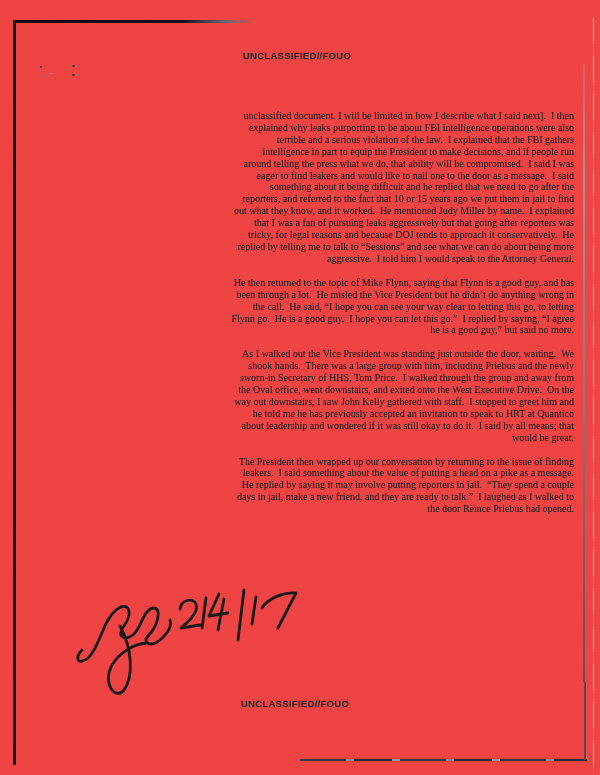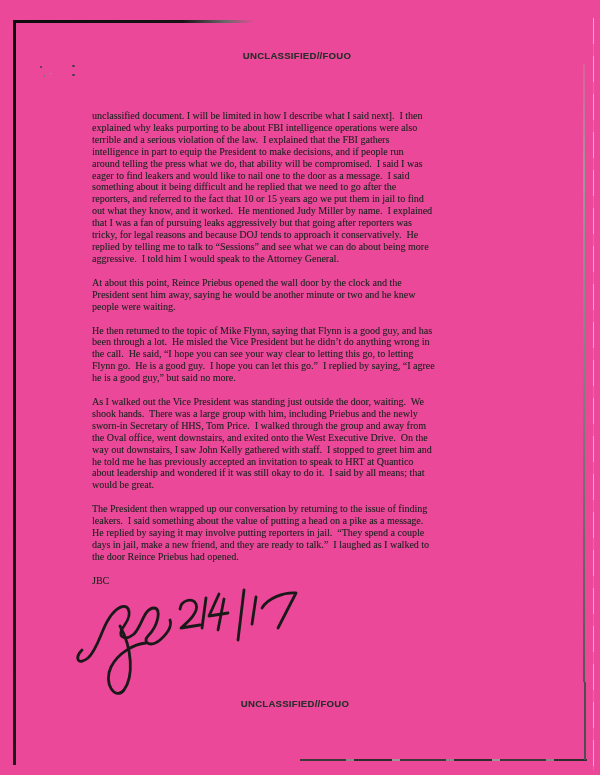--- a/index.html
+++ b/index.html
@@ -4,21 +4,21 @@
 <style>
   html, body {
     margin: 0;
     padding: 0;
     background: #ffffff;
   }
   .page {
     position: relative;
     width: 600px;
     height: 775px;
-    background: #ec4899;
+    background: #ef4444;
     overflow: hidden;
     font-family: "Liberation Serif", serif;
   }
   
   .border-left {
     position: absolute;
     left: 13px; top: 20px;
     width: 3px; height: 745px;
     background: linear-gradient(180deg, #0c0c0c 0%, #131313 60%, #1a1a1a 100%);
   }
@@ -75,20 +75,21 @@
   .banner.footer { top: 698px; width: 590px; }
   
   .memo {
     position: absolute;
     left: 92px; top: 110px;
     width: 482px;
     font-size: 10px;
     line-height: 11.9px;
     color: #1e1e1e;
     text-shadow: 0.3px 0.3px 0.4px rgba(70,70,70,0.45);
+    text-align: right;
   }
   .memo p {
     margin: 0 0 12px 0;
     white-space: pre-wrap;
   }
   .signoff div { white-space: pre; }
   
   .signature-wrap {
     position: absolute;
     left: 40px; top: 582px;
@@ -123,43 +124,39 @@
 intelligence in part to equip the President to make decisions, and if people run
 around telling the press what we do, that ability will be compromised.  I said I was
 eager to find leakers and would like to nail one to the door as a message.  I said
 something about it being difficult and he replied that we need to go after the
 reporters, and referred to the fact that 10 or 15 years ago we put them in jail to find
 out what they know, and it worked.  He mentioned Judy Miller by name.  I explained
 that I was a fan of pursuing leaks aggressively but that going after reporters was
 tricky, for legal reasons and because DOJ tends to approach it conservatively.  He
 replied by telling me to talk to “Sessions” and see what we can do about being more
 aggressive.  I told him I would speak to the Attorney General.</p>
-    <p>At about this point, Reince Priebus opened the wall door by the clock and the
-President sent him away, saying he would be another minute or two and he knew
-people were waiting.</p>
     <p>He then returned to the topic of Mike Flynn, saying that Flynn is a good guy, and has
 been through a lot.  He misled the Vice President but he didn’t do anything wrong in
 the call.  He said, “I hope you can see your way clear to letting this go, to letting
 Flynn go.  He is a good guy.  I hope you can let this go.”  I replied by saying, “I agree
 he is a good guy,” but said no more.</p>
     <p>As I walked out the Vice President was standing just outside the door, waiting.  We
 shook hands.  There was a large group with him, including Priebus and the newly
 sworn-in Secretary of HHS, Tom Price.  I walked through the group and away from
 the Oval office, went downstairs, and exited onto the West Executive Drive.  On the
 way out downstairs, I saw John Kelly gathered with staff.  I stopped to greet him and
 he told me he has previously accepted an invitation to speak to HRT at Quantico
 about leadership and wondered if it was still okay to do it.  I said by all means; that
 would be great.</p>
     <p>The President then wrapped up our conversation by returning to the issue of finding
 leakers.  I said something about the value of putting a head on a pike as a message.
 He replied by saying it may involve putting reporters in jail.  “They spend a couple
 days in jail, make a new friend, and they are ready to talk.”  I laughed as I walked to
 the door Reince Priebus had opened.</p>
     <div class="signoff">
-      <div>JBC</div>
     </div>
   </div>
 
   <div class="signature-wrap">
     <svg width="270" height="130" viewBox="0 0 270 130">
       <g fill="none" stroke="#191919" stroke-width="2.8" stroke-linecap="round" stroke-linejoin="round">
 
         <path d="M 42,68 C 34,76 38,84 48,76 C 60,65 62,40 76,28 C 88,18 94,30 84,44 C 76,54 84,60 94,52 C 102,44 104,26 114,26 C 122,26 118,44 108,54 C 102,60 110,66 120,58 C 128,51 132,44 130,38"></path>
         <path d="M 80,44 C 92,66 94,94 84,108 C 75,119 63,101 71,85 C 78,71 94,62 106,61"></path>
 

